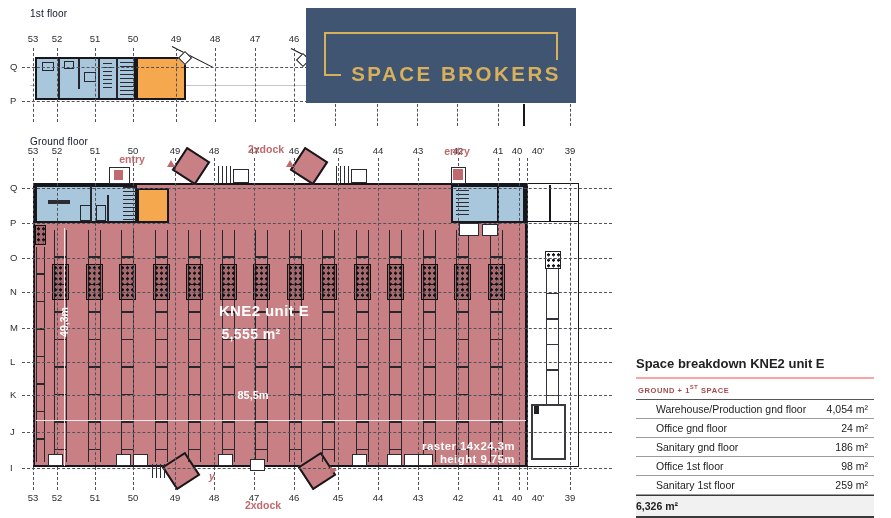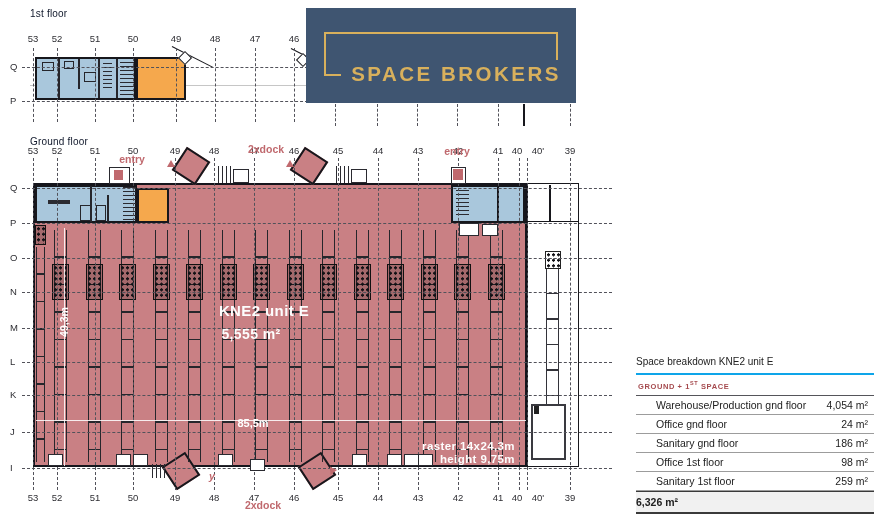--- a/index.html
+++ b/index.html
@@ -32,21 +32,21 @@
   .whitebox{position:absolute;box-sizing:border-box;background:#fff;border:1.5px solid #2a2a30;z-index:6;}
   .dimline{position:absolute;background:rgba(255,255,255,.85);z-index:8;}
   .dimlabel{position:absolute;color:#fff;font-weight:bold;z-index:9;text-align:center;}
   .unitlabel{position:absolute;color:#fdfdfd;font-weight:bold;z-index:9;text-align:center;letter-spacing:.4px;}
   .logo{position:absolute;left:306px;top:8px;width:270px;height:95px;z-index:20;}
   .logo-frame{position:absolute;left:18px;top:24px;right:18px;bottom:27px;border:2px solid;}
   .logo-text{position:absolute;right:15px;bottom:15px;font-size:20.5px;font-weight:bold;
         letter-spacing:2.5px;padding:2px 0 2px 10px;white-space:nowrap;}
   
   .sbtable{position:absolute;left:636px;top:356px;width:238px;z-index:15;color:#222;}
-  .sb-title{font-size:10px;font-weight:normal;padding-bottom:6px;border-bottom:2px solid #0ea5e9;}
+  .sb-title{font-size:13px;font-weight:bold;padding-bottom:6px;border-bottom:2px solid #fca5a5;}
   .sb-section{font-size:7.5px;font-weight:bold;letter-spacing:.6px;padding:5px 0 4px 2px;
         border-bottom:1.5px solid #55555a;}
   .sb-row{display:flex;justify-content:space-between;align-items:center;height:18px;
         border-bottom:1px solid #9c9c9c;font-size:10.5px;}
   .sb-row .lbl{padding-left:20px;}
   .sb-row .val{padding-right:6px;}
   .sb-total{display:flex;justify-content:space-between;align-items:center;height:20px;
         font-weight:bold;font-size:10.5px;background:#f1f1f1;
         border-top:1.5px solid #3a3a3a;border-bottom:2px solid #3a3a3a;}
   .sb-total .lbl{padding-left:2px;}
@@ -290,21 +290,21 @@
         <div class="dots" style=""></div>
       </div>
     </div>
 
   <div class="fill" style="left:35px;top:225px;width:11px;height:20px;border:1px solid #111;background-color:rgba(0,0,0,.18);background-image:radial-gradient(circle,#101014 1.3px,transparent 1.7px);background-size:5px 5.5px;z-index:4"></div>
   <div class="fill" style="left:36px;top:247px;width:9px;height:215px;box-sizing:border-box;border-left:1.5px solid #26262b;border-right:1.5px solid #26262b;background:repeating-linear-gradient(180deg,transparent 0 26px,#26262b 26px 27.5px);z-index:4"></div>
 
   <div class="dimline" style="left:64px;top:228px;width:1px;height:238px"></div>
   <div class="dimlabel" style="left:42px;top:316px;width:44px;font-size:10.5px;transform:rotate(-90deg)">49,3m</div>
   <div class="dimline" style="left:36px;top:420px;width:490px;height:1px"></div>
-  <div class="dimlabel" style="left:231px;top:417px;width:44px;font-size:11px">85,5m</div>
+  <div class="dimlabel" style="left:231px;top:389px;width:44px;font-size:11px">85,5m</div>
 
   <div class="unitlabel" style="left:197px;top:302px;width:134px;font-size:15px">KNE2 unit E</div>
   <div class="unitlabel" style="left:186px;top:326px;width:130px;font-size:14px">5,555  m²</div>
   <div class="unitlabel" style="left:375px;top:440px;width:140px;font-size:11.5px;text-align:right">raster 14x24,3m</div>
   <div class="unitlabel" style="left:375px;top:453px;width:140px;font-size:11.5px;text-align:right">height 9,75m</div>
 
   <div class="sbtable">
     <div class="sb-title">Space breakdown KNE2 unit E</div>
     <div class="sb-section" style="color: rgb(165, 74, 78);"><span>GROUND + 1</span><sup style="font-size:5.5px">ST</sup><span> SPACE</span></div>
     <div id="sb-rows">

